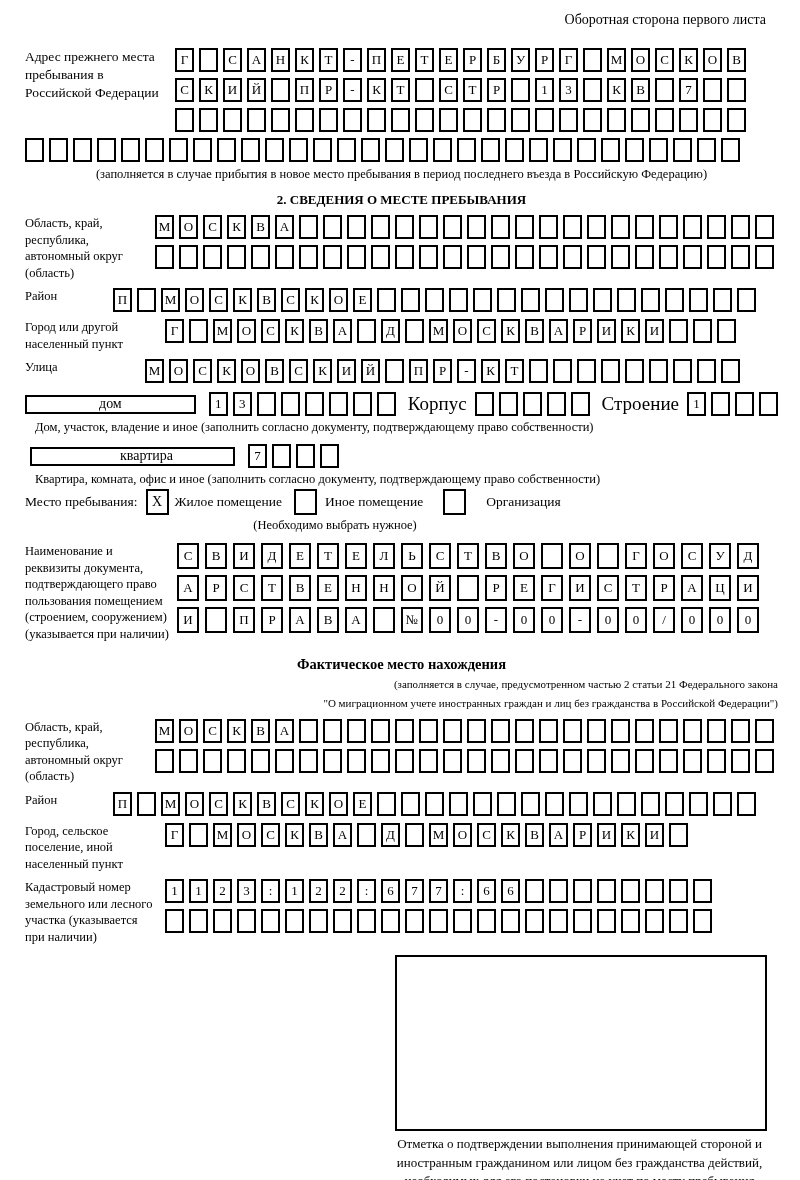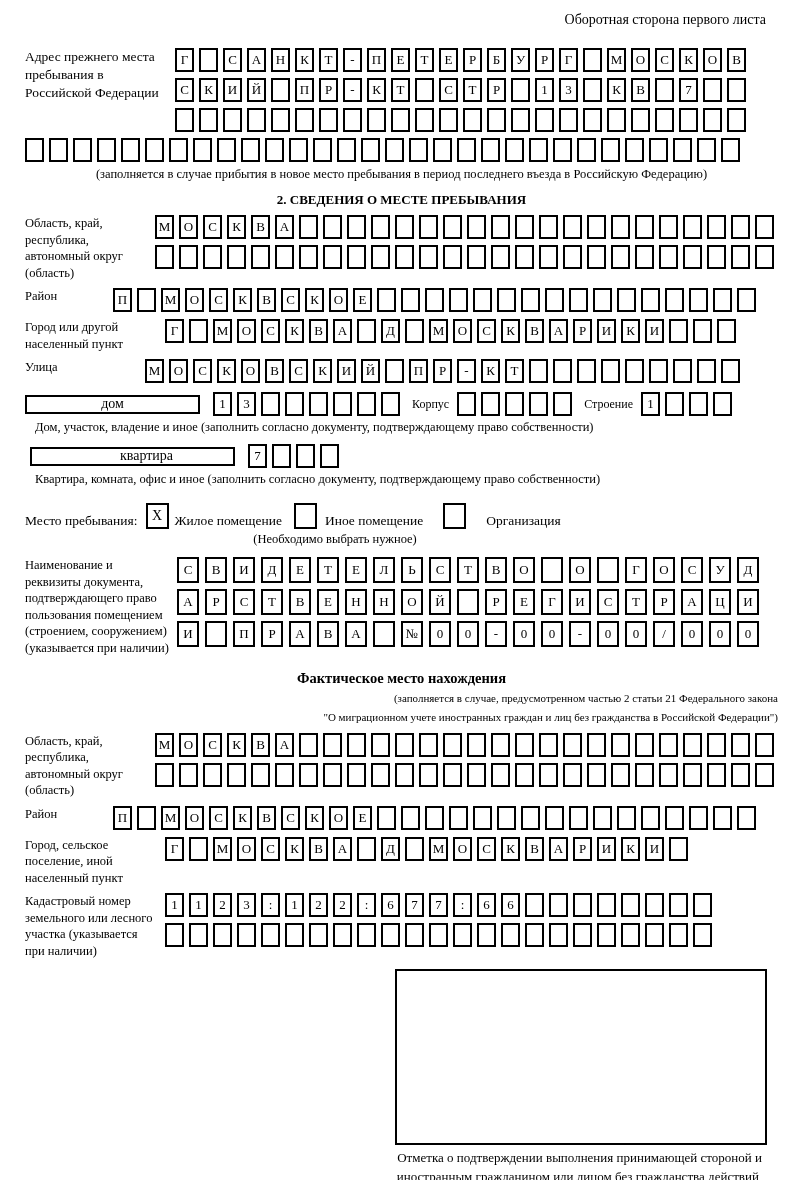--- a/index.html
+++ b/index.html
@@ -23,23 +23,23 @@
   .note-center{text-align:center;font-size:12.5px;margin-top:5px;}
   .sec-title{text-align:center;font-weight:bold;font-size:13px;margin:10px 0 2px 0;}
   .sub-title{text-align:center;font-weight:bold;font-size:14.5px;margin:14px 0 4px 0;}
   .note-left{font-size:12.5px;margin:4px 0 0 10px;}
 
   .hrow{display:flex;align-items:center;margin-top:9px;}
   .typed-box{border:2px solid #000;height:19px;box-sizing:border-box;display:flex;
              align-items:center;justify-content:center;font-size:14px;background:#fff;}
   .dom-box{width:175px;margin-right:13px;}
   .kv-box{width:205px;margin-left:5px;margin-right:13px;padding-left:28px;}
-  .inl-label{font-size:12px;margin:0 8px 0 12px;}
-
-  .place-row{display:flex;align-items:flex-end;font-size:13.5px;margin-top:16px;}
+  .inl-label{font-size:19px;margin:0 8px 0 12px;}
+
+  .place-row{display:flex;align-items:center;font-size:13.5px;margin-top:2px;}
   .cbox{width:23px;height:26px;border:2px solid #000;box-sizing:border-box;display:inline-flex;
         align-items:center;justify-content:center;font-size:14px;margin:0 12px;background:#fff;}
   .place-note{font-size:12.5px;text-align:center;width:360px;margin:3px 0 0 130px;}
 
   .fact-note{text-align:right;font-size:11px;line-height:1.45;margin-top:3px;}
   .stamp-box{margin:10px 0 0 370px;width:372px;height:176px;border:2px solid #000;box-sizing:border-box;background:#fff;}
   .stamp-caption{margin:4px 0 0 352px;width:405px;text-align:center;font-size:13px;line-height:1.4;}
 </style>
 </head>
 <body>

